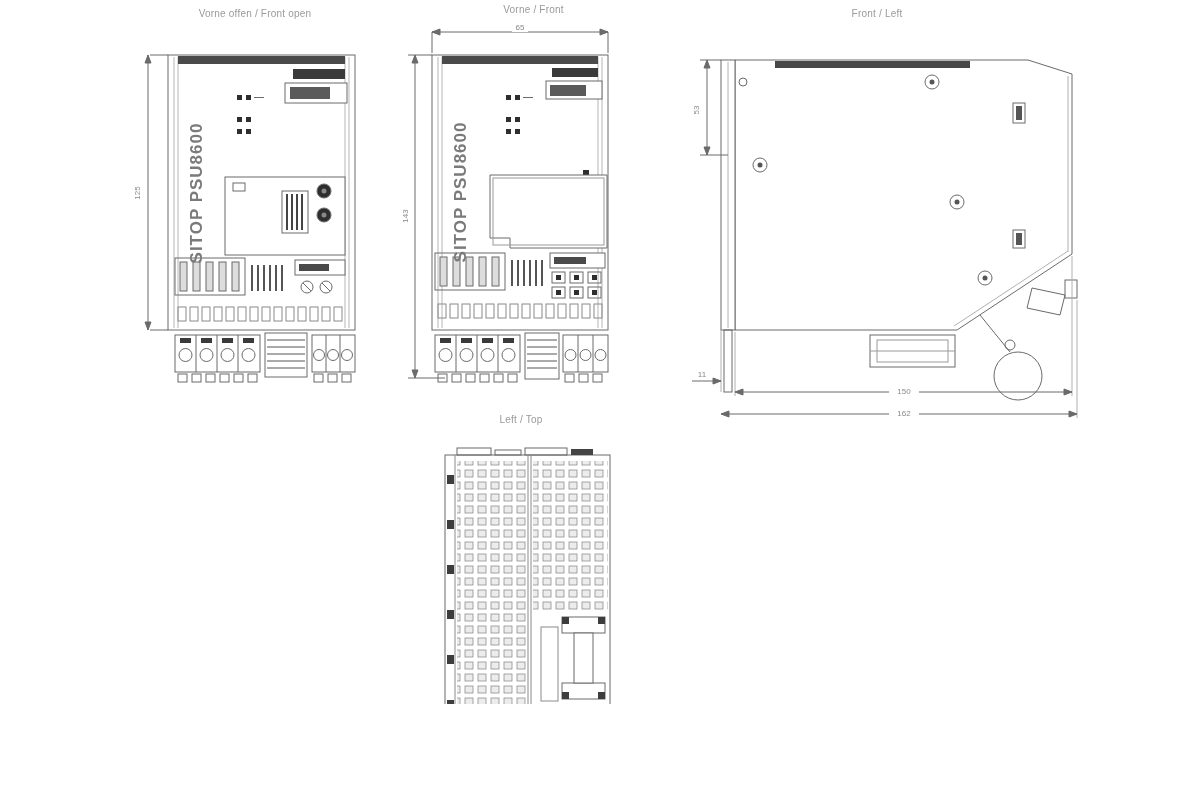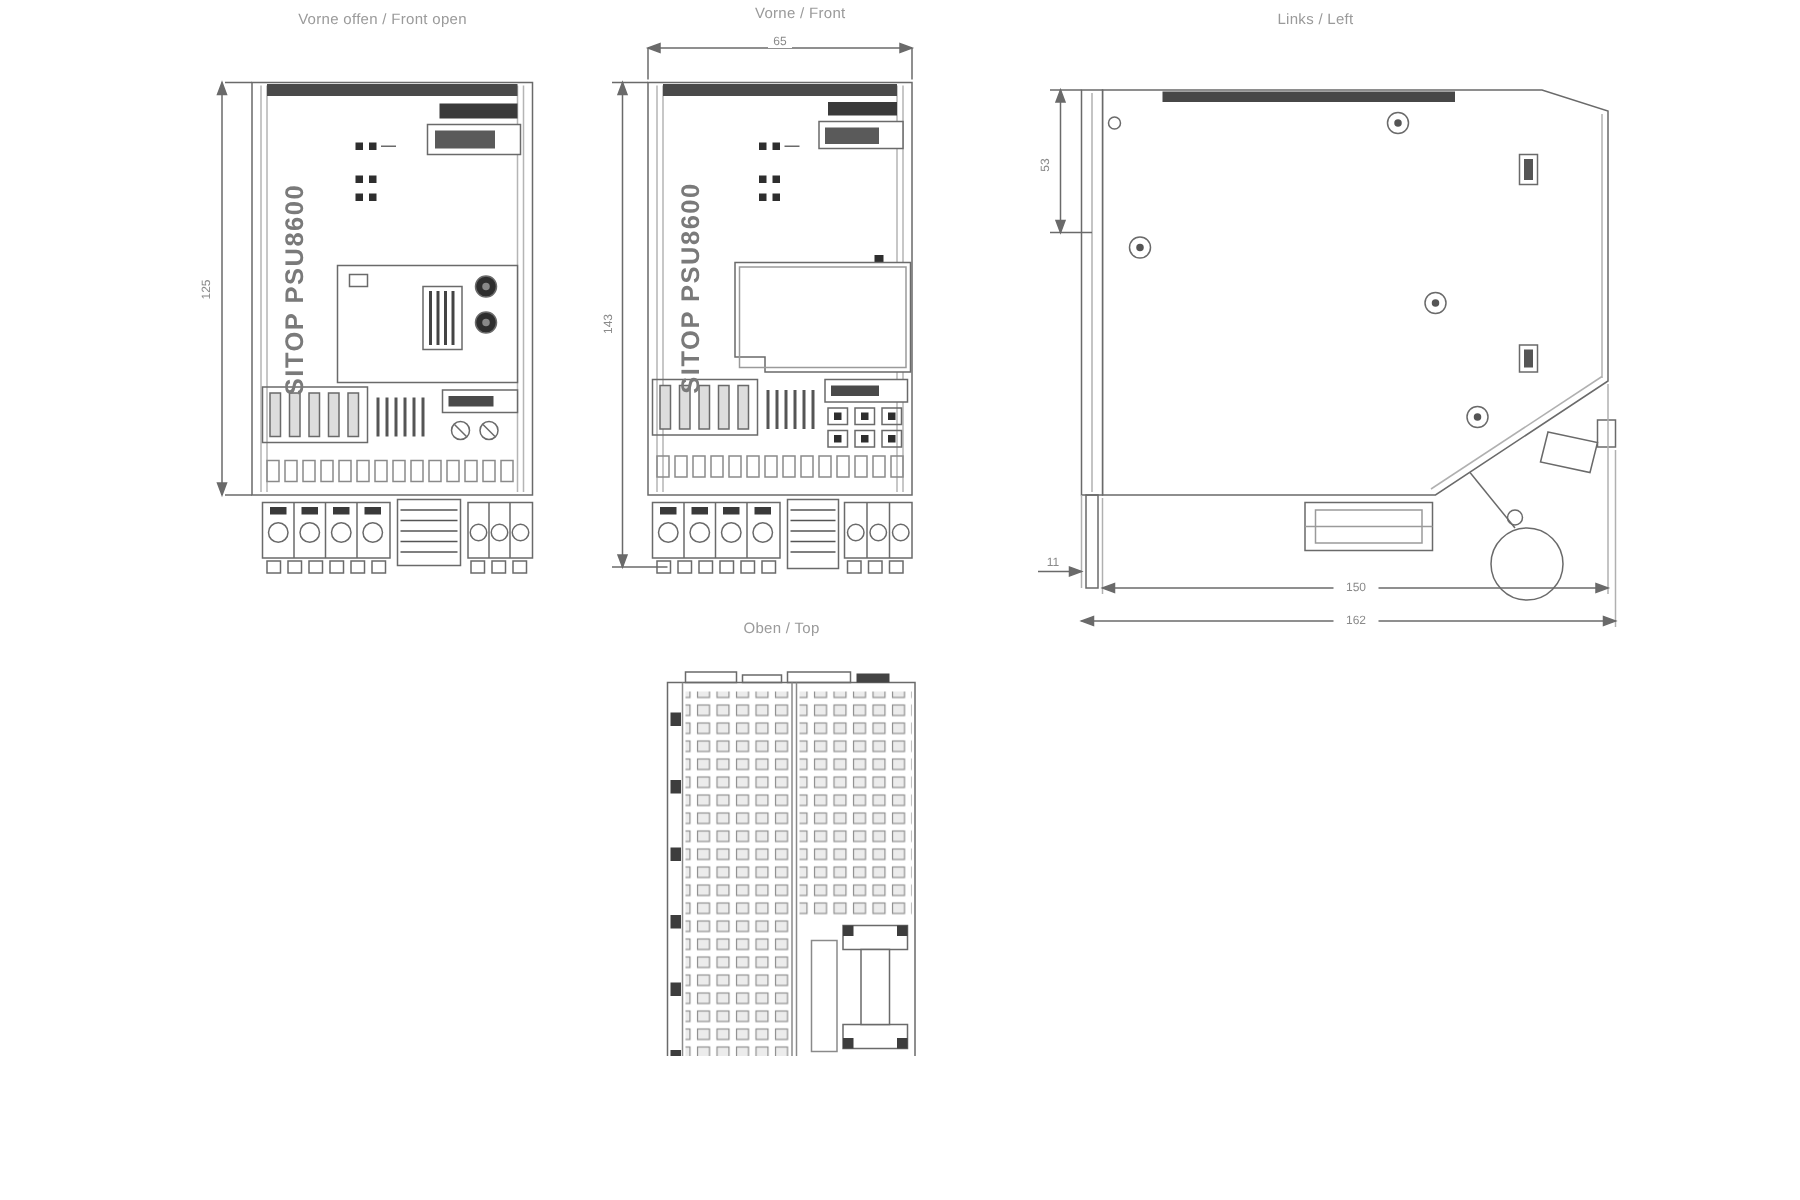--- a/index.html
+++ b/index.html
@@ -11,22 +11,22 @@
   .prodtxt{font-size:17px;font-weight:bold;fill:#7a7a7a;letter-spacing:1px;}
   svg{position:absolute;}
 </style>
 </head>
 <body>
 
 <div id="stage">
 
   <div class="view-title" style="left:150px;top:8px;width:210px;">Vorne offen / Front open</div>
   <div class="view-title" style="left:451px;top:4px;width:165px;">Vorne / Front</div>
-  <div class="view-title" style="left:792px;top:8px;width:170px;">Links / Left</div>
-  <div class="view-title" style="left:440px;top:414px;width:162px;">Oben / Top</div>
+  <div class="view-title" style="left:792px;top:8px;width:170px;">Front / Left</div>
+  <div class="view-title" style="left:440px;top:414px;width:162px;">Left / Top</div>
 
   <svg style="left:130px;top:25px;" width="250" height="360" viewBox="0 0 250 360">
     <g stroke="#6a6a6a" fill="none" stroke-width="1">
 
       <line x1="20" y1="30" x2="38" y2="30"></line>
         <line x1="20" y1="305" x2="38" y2="305"></line>
       <line x1="18" y1="30" x2="18" y2="305"></line>
       <polygon points="18,30 15,38 21,38" fill="#6a6a6a"></polygon>
       <polygon points="18,305 15,297 21,297" fill="#6a6a6a"></polygon>
 

